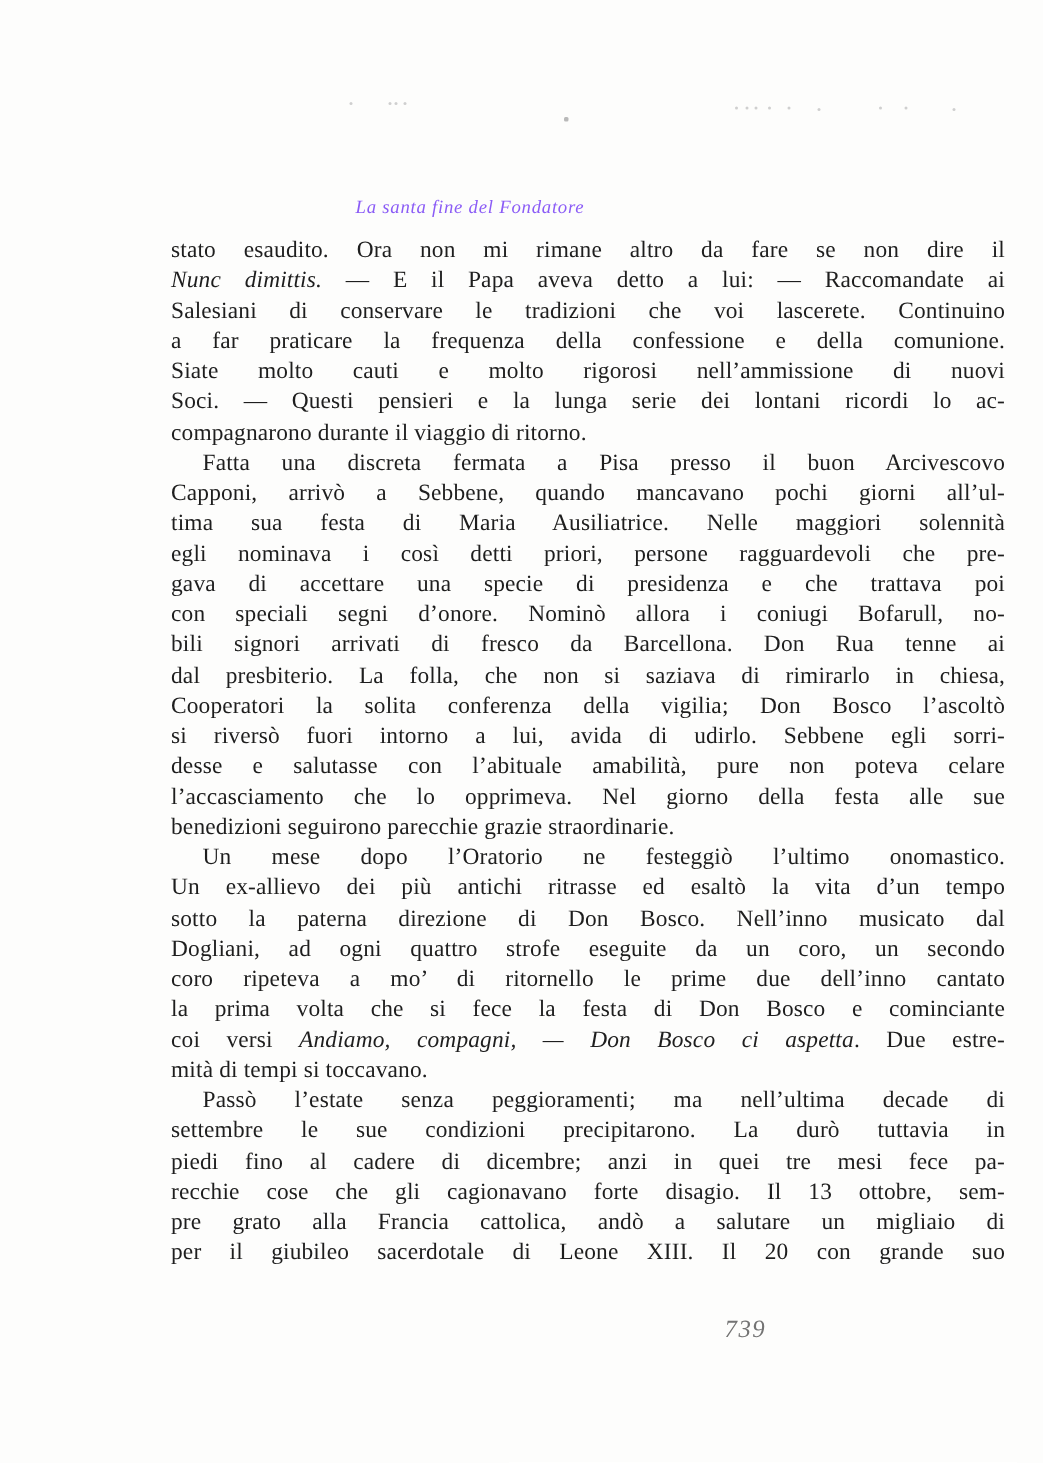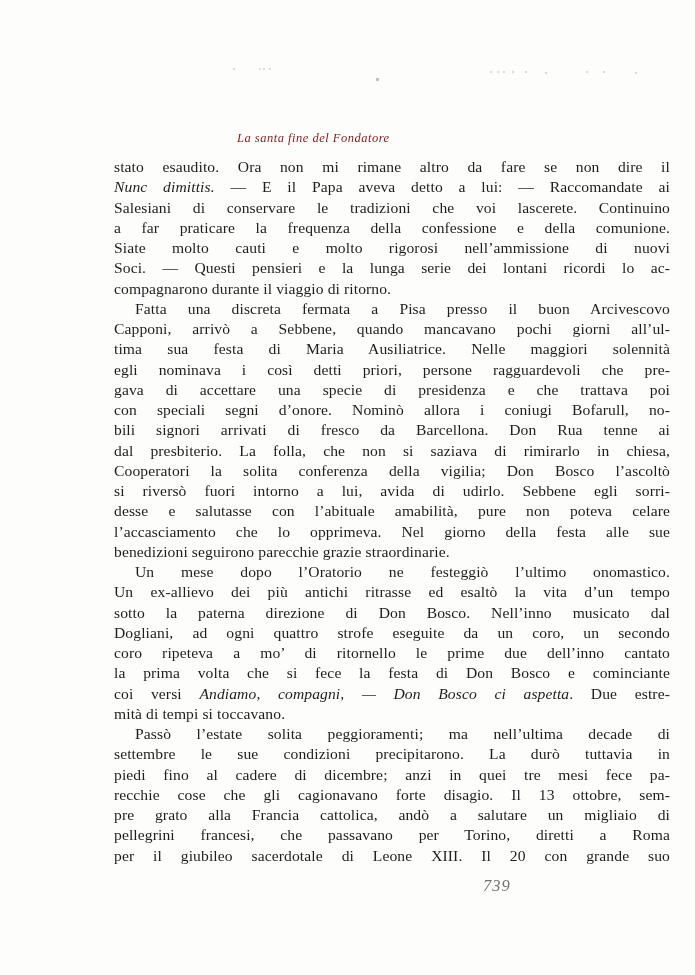--- a/index.html
+++ b/index.html
@@ -16,21 +16,21 @@
     font-family: "Liberation Serif", "DejaVu Serif", serif;
     color: #1e1e1e;
   }
   .running-header {
     position: absolute;
     left: 237px;
     top: 131px;
     font-style: italic;
     font-size: 12.5px;
     letter-spacing: 0.5px;
-    color: #7f1d1d;
+    color: #8b5cf6;
     white-space: nowrap;
   }
   .text-block {
     position: absolute;
     left: 72px;
     top: 157px;
     width: 556px;
     font-size: 15.6px;
     line-height: 20.25px;
     letter-spacing: 0.1px;
@@ -127,24 +127,23 @@
       <div class="line just"><span>l’accasciamento che lo opprimeva. Nel giorno della festa alle sue</span></div>
       <div class="line"><span>benedizioni seguirono parecchie grazie straordinarie.</span></div>
       <div class="line just ind"><span>Un mese dopo l’Oratorio ne festeggiò l’ultimo onomastico.</span></div>
       <div class="line just"><span>Un ex-allievo dei più antichi ritrasse ed esaltò la vita d’un tempo</span></div>
       <div class="line just"><span>sotto la paterna direzione di Don Bosco. Nell’inno musicato dal</span></div>
       <div class="line just"><span>Dogliani, ad ogni quattro strofe eseguite da un coro, un secondo</span></div>
       <div class="line just"><span>coro ripeteva a mo’ di ritornello le prime due dell’inno cantato</span></div>
       <div class="line just"><span>la prima volta che si fece la festa di Don Bosco e cominciante</span></div>
       <div class="line just"><span>coi versi </span><span class="it">Andiamo, compagni, — Don Bosco ci aspetta</span><span>. Due estre-</span></div>
       <div class="line"><span>mità di tempi si toccavano.</span></div>
-      <div class="line just ind"><span>Passò l’estate solita peggioramenti; ma nell’ultima decade di</span></div>
+      <div class="line just ind"><span>Passò l’estate senza peggioramenti; ma nell’ultima decade di</span></div>
       <div class="line just"><span>settembre le sue condizioni precipitarono. La durò tuttavia in</span></div>
       <div class="line just"><span>piedi fino al cadere di dicembre; anzi in quei tre mesi fece pa-</span></div>
       <div class="line just"><span>recchie cose che gli cagionavano forte disagio. Il 13 ottobre, sem-</span></div>
       <div class="line just"><span>pre grato alla Francia cattolica, andò a salutare un migliaio di</span></div>
-      <div class="line just"><span>pellegrini francesi, che passavano per Torino, diretti a Roma</span></div>
       <div class="line just"><span>per il giubileo sacerdotale di Leone XIII. Il 20 con grande suo</span></div>
     </div>
 
   <div class="page-number">739</div>
 
 </div>
 
 </body></html>

